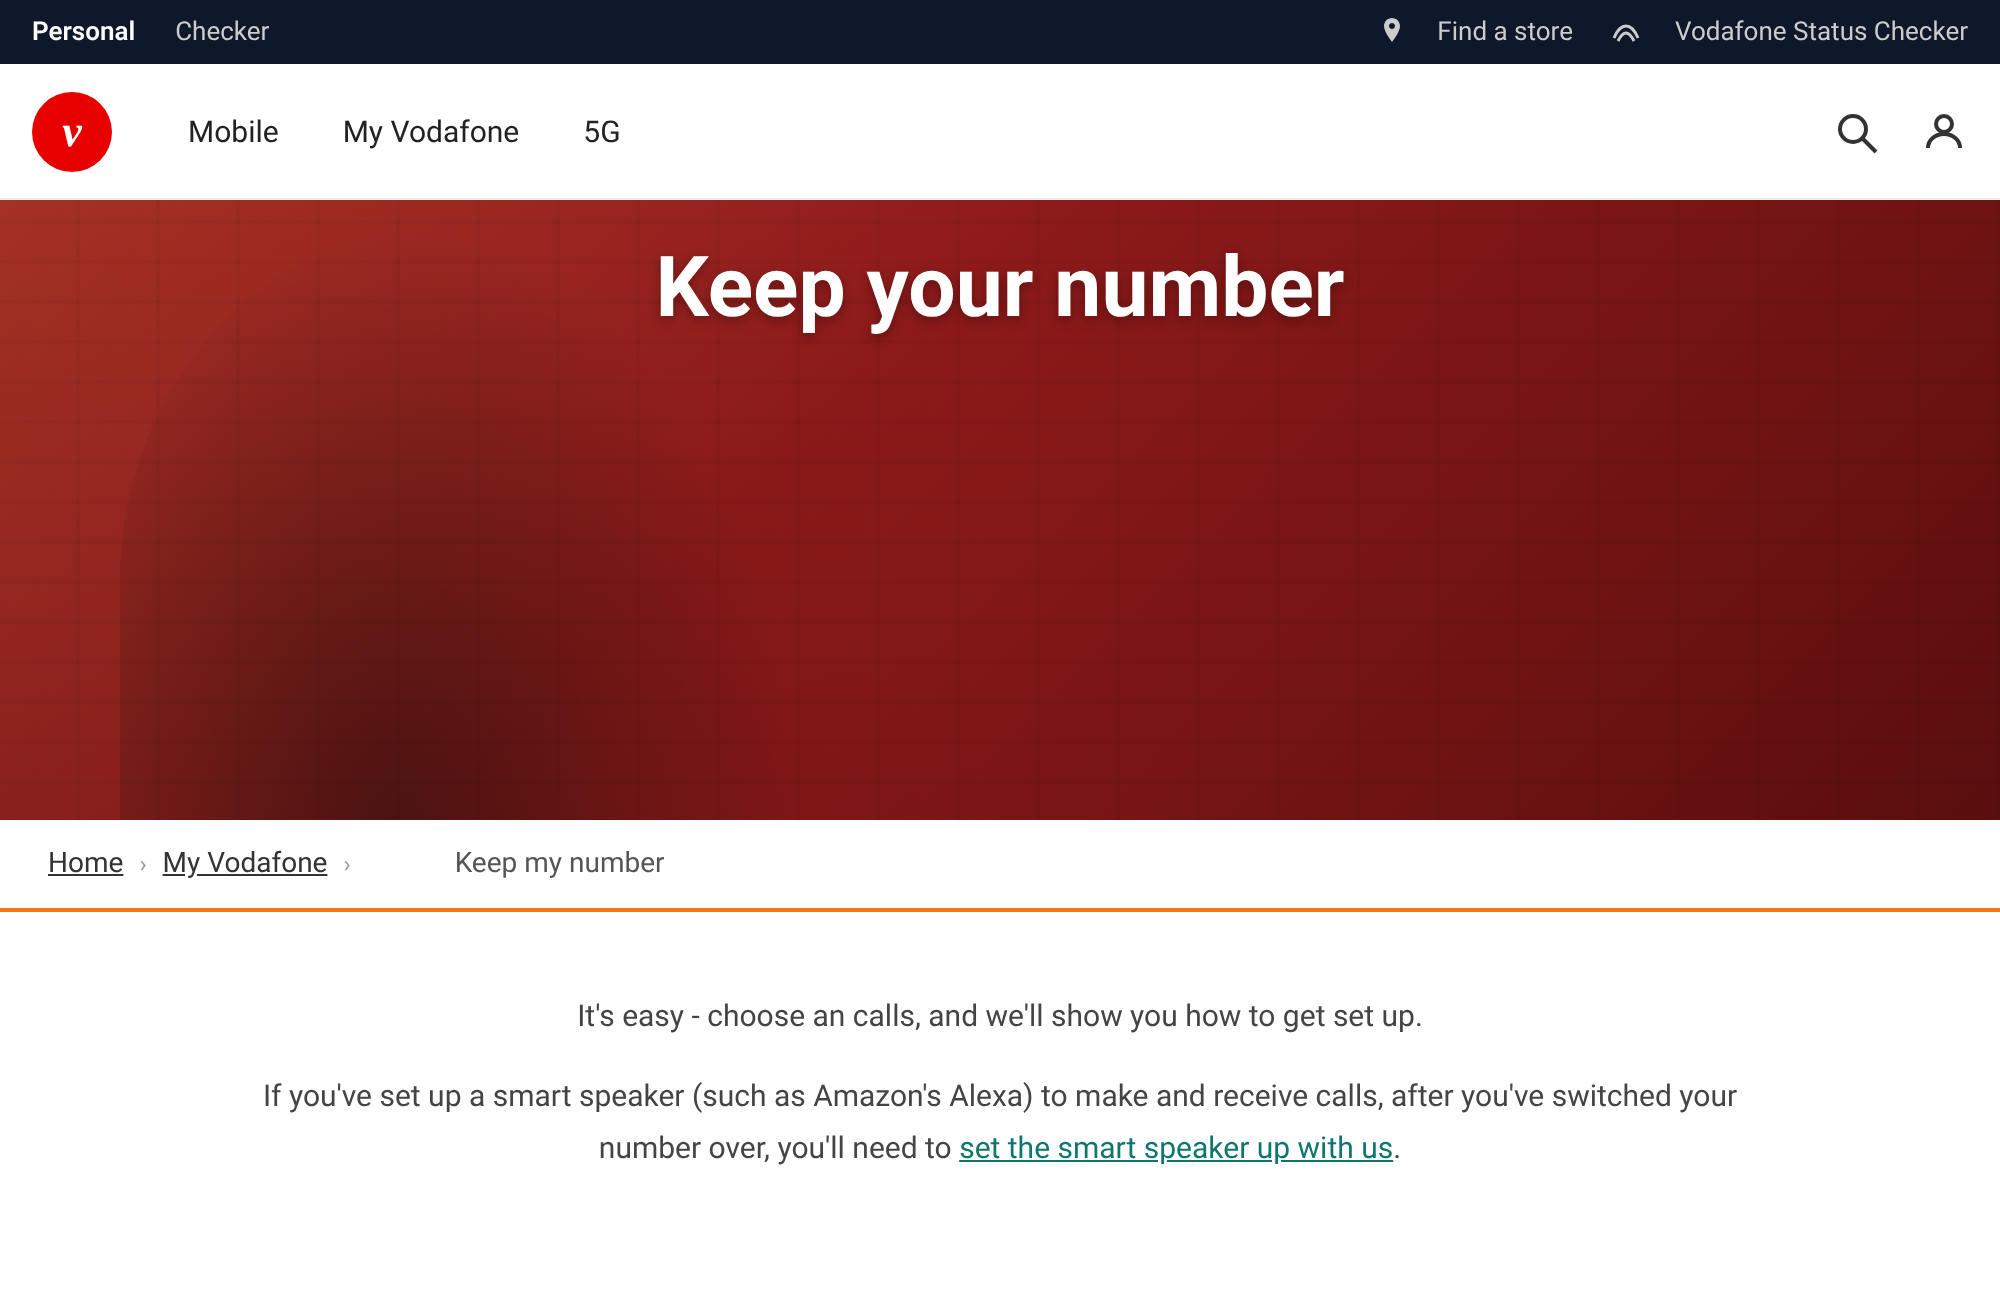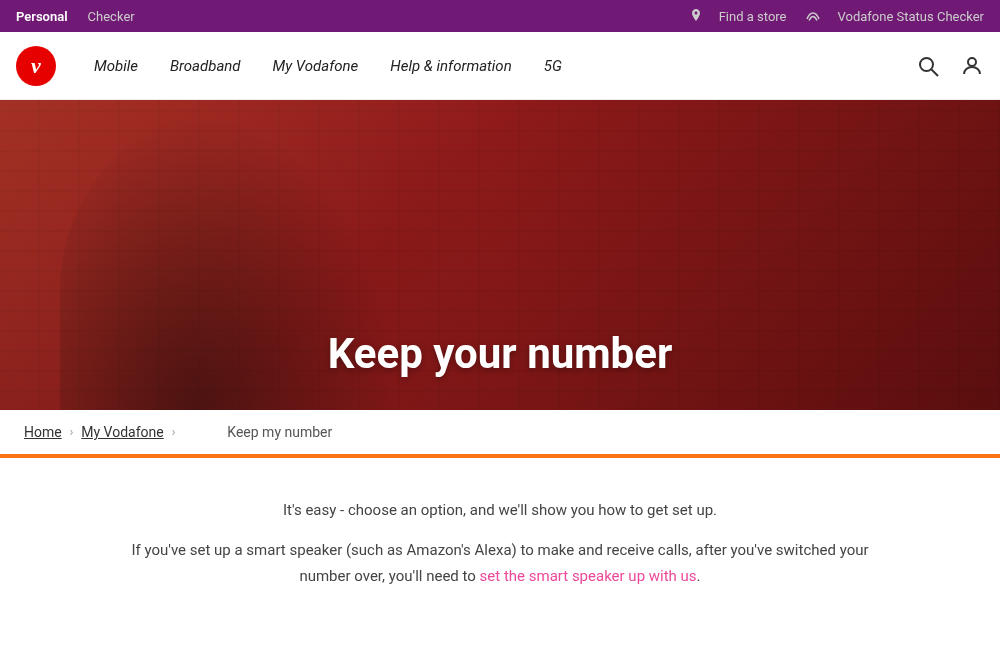--- a/index.html
+++ b/index.html
@@ -1,20 +1,20 @@
 <!DOCTYPE html>
 <html><head>
   <meta charset="utf-8">
   <style>
     * { margin: 0; padding: 0; box-sizing: border-box; }
     body { font-family: -apple-system, BlinkMacSystemFont, 'Segoe UI', Roboto, Arial, sans-serif; width: 1000px; overflow-x: hidden; }
 
     
     .utility-bar {
-      background: #701a75;
+      background: #0f172a;
       color: #ccc;
       font-size: 13px;
       display: flex;
       justify-content: space-between;
       align-items: center;
       padding: 0 16px;
       height: 32px;
     }
     .utility-bar-left { display: flex; gap: 20px; }
     .utility-bar-right { display: flex; gap: 20px; align-items: center; }
@@ -52,21 +52,20 @@
       gap: 4px;
       flex: 1;
     }
     .nav-link {
       padding: 8px 14px;
       font-size: 15px;
       color: #222;
       text-decoration: none;
       cursor: pointer;
       white-space: nowrap;
-      font-style: italic;
     }
     .nav-actions {
       display: flex;
       align-items: center;
       gap: 20px;
     }
     .nav-icon-btn {
       cursor: pointer;
       color: #333;
       display: flex;
@@ -126,21 +125,21 @@
       height: 300px;
       background: radial-gradient(ellipse at 40% 100%, rgba(30,15,10,0.55) 0%, transparent 70%);
       border-radius: 50% 50% 0 0 / 60% 60% 0 0;
     }
     .hero-content {
       position: absolute;
       inset: 0;
       display: flex;
       flex-direction: column;
       align-items: center;
-      justify-content: flex-end;
+      justify-content: space-between;
       color: #fff;
       text-align: center;
       padding: 20px;
     }
     .hero-title {
       font-size: 42px;
       font-weight: 700;
       margin-bottom: 12px;
       text-shadow: 0 2px 6px rgba(0,0,0,0.3);
     }
@@ -150,21 +149,21 @@
       opacity: 0.95;
       text-shadow: 0 1px 3px rgba(0,0,0,0.3);
     }
 
     
     .breadcrumb {
       display: flex;
       align-items: center;
       padding: 14px 24px;
       font-size: 14px;
-      border-bottom: 4px solid #f97316;
+      border-bottom: 2px solid #f97316;
       gap: 8px;
     }
     .breadcrumb a {
       color: #333;
       text-decoration: underline;
       cursor: pointer;
     }
     .breadcrumb-separator {
       color: #999;
       font-size: 12px;
@@ -189,21 +188,22 @@
       color: #444;
       margin-bottom: 16px;
       line-height: 1.6;
     }
     .main-desc-2 {
       font-size: 15px;
       color: #444;
       line-height: 1.7;
     }
     .main-desc-2 a {
-      color: #ec4899;
+      color: #0f766e;
+      text-decoration: underline;
       cursor: pointer;
     }
 
     
     .voda-logo {
       background: #e60000;
       border-radius: 50%;
       width: 40px;
       height: 40px;
       display: flex;
@@ -241,23 +241,21 @@
 </div>
 
 <nav class="main-nav">
   <div class="logo">
     <div class="voda-logo">
       <span style="font-family: Georgia, serif;">v</span>
     </div>
   </div>
   <div class="nav-links">
     <a class="nav-link">Mobile</a>
-    <a class="nav-link">Broadband</a>
     <a class="nav-link">My Vodafone</a>
-    <a class="nav-link">Help &amp; information</a>
     <a class="nav-link">5G</a>
   </div>
   <div class="nav-actions">
     <button class="nav-icon-btn" style="background:none;border:none;">
       <svg viewBox="0 0 24 24" fill="none" stroke="#333" stroke-width="2">
         <circle cx="10.5" cy="10.5" r="6.5"></circle>
         <line x1="15.5" y1="15.5" x2="22" y2="22"></line>
       </svg>
     </button>
     <button class="nav-icon-btn" style="background:none;border:none;">
@@ -279,17 +277,17 @@
 
 <div class="breadcrumb">
   <a>Home</a>
   <span class="breadcrumb-separator">›</span>
   <a>My Vodafone</a>
   <span class="breadcrumb-separator">›</span>
   <span class="breadcrumb-current">Keep my number</span>
 </div>
 
 <div class="main-content">
-  <p class="main-desc">It's easy - choose an option, and we'll show you how to get set up.</p>
+  <p class="main-desc">It's easy - choose an calls, and we'll show you how to get set up.</p>
   <p class="main-desc-2">
     <span>If you've set up a smart speaker (such as Amazon's Alexa) to make and receive calls, after you've switched your number over, you'll need to </span><a>set the smart speaker up with us</a><span>.</span>
   </p>
 </div>
 
 </body></html>

